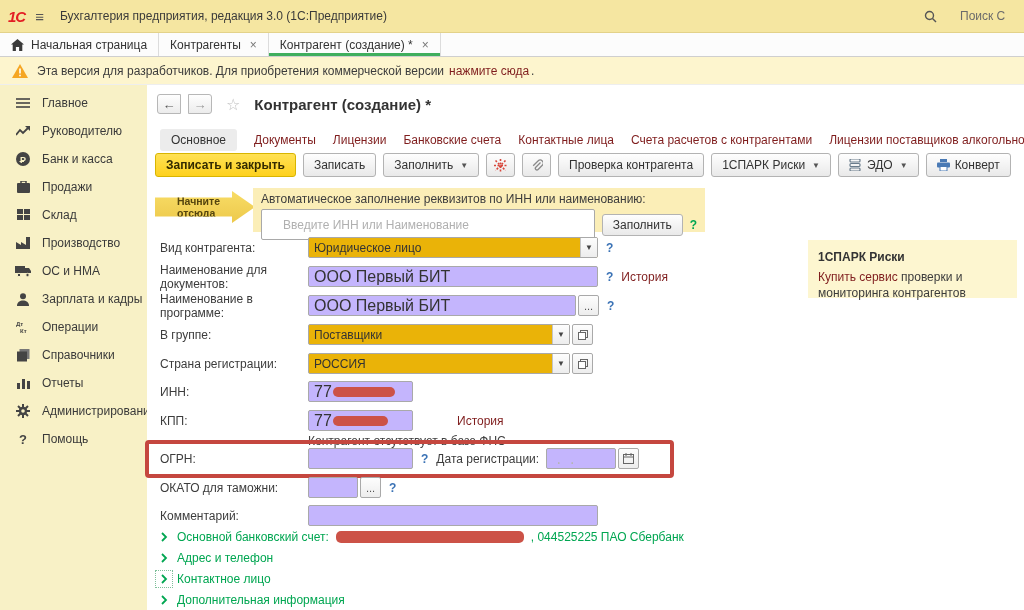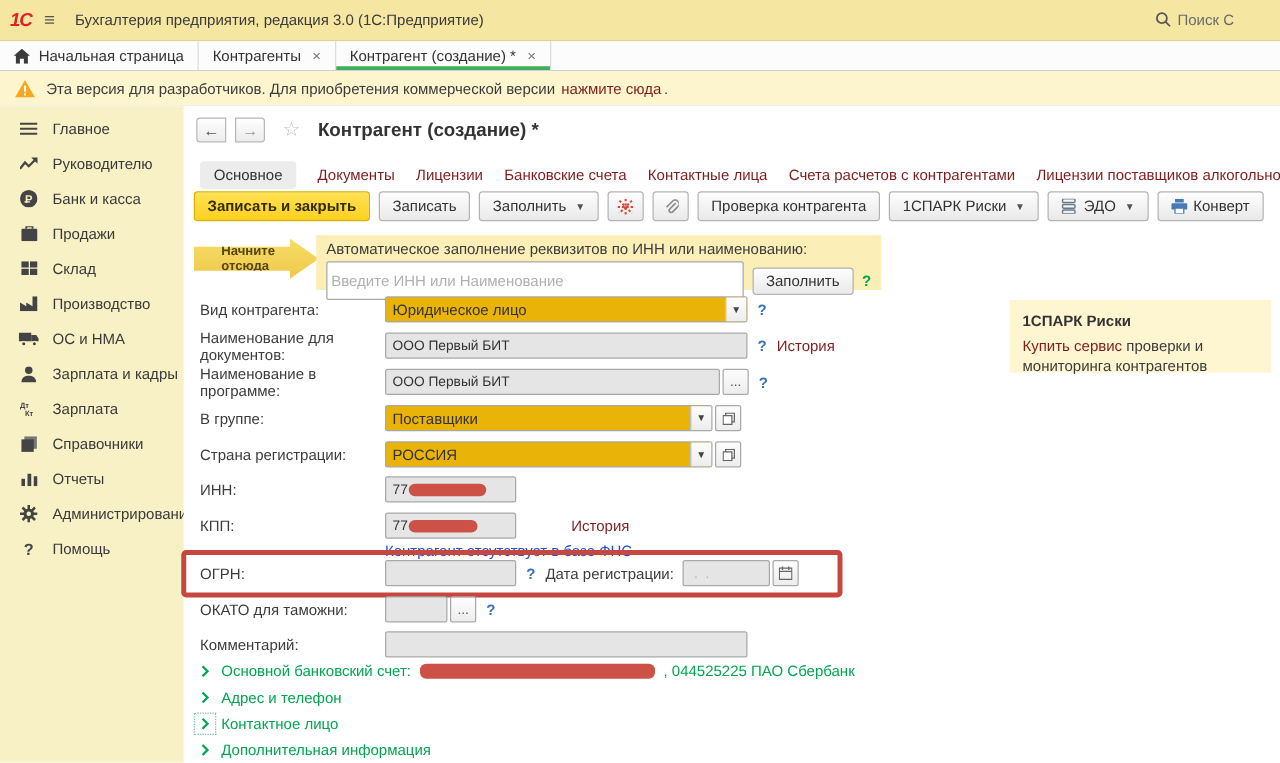--- a/index.html
+++ b/index.html
@@ -4,21 +4,21 @@
 <style>
   * { margin:0; padding:0; box-sizing:border-box; }
   html,body { width:1024px; height:610px; overflow:hidden;
     font-family:"Liberation Sans","DejaVu Sans",sans-serif; font-size:12px; color:#3c3c3c; background:#fff; }
 
   
   .topbar { height:23px; background:#f5e6a1; display:flex; align-items:center; padding:16px 8px; gap:10px; border-bottom:1px solid #e3d28a; }
   .logo { color:#e31e24; font-weight:bold; font-style:italic; font-size:15px; letter-spacing:-1px; }
   .burger { font-size:15px; color:#555; }
   .apptitle { font-size:12px; color:#3a3a3a; margin-left:6px; }
-  .search { margin-left:auto; display:flex; align-items:flex-start; gap:5px; color:#6b6b6b; white-space:nowrap; width:92px; overflow:hidden; }
+  .search { margin-left:auto; display:flex; align-items:center; gap:23px; color:#6b6b6b; white-space:nowrap; width:92px; overflow:hidden; }
 
   
   .tabbar { height:24px; background:#fcfcfc; border-bottom:1px solid #cfcfcf; display:flex; align-items:stretch; }
   .tab { display:flex; align-items:center; gap:7px; padding:0 11px; border-right:1px solid #dcdcdc; font-size:12px; color:#333; cursor:default; }
   .tab.active { box-shadow:inset 0 -3px 0 #3fae5d; }
   .tab .x { color:#777; font-size:12px; margin-left:2px; }
 
   
   .warnbar { height:28px; background:#fdf5ce; display:flex; align-items:center; gap:9px; padding:12px 12px; border-bottom:1px solid #eee; }
 
@@ -49,38 +49,38 @@
   .btn { display:inline-flex; align-items:center; gap:5px; height:24px; padding:0 10px; background:linear-gradient(#fefefe,#e9e9e9); border:1px solid #b3b3b3; border-radius:3px; font-size:12px; color:#333; cursor:pointer; white-space:nowrap; }
   .btn.primary { background:linear-gradient(#ffe155,#fed11e); border-color:#d8b501; font-weight:bold; color:#332b00; }
   .btn.iconb { width:29px; padding:0; justify-content:center; }
   .dda { font-size:8px; color:#555; margin-left:2px; }
 
   
   .start-arrow { position:absolute; left:8px; top:106px; width:100px; height:32px; background:linear-gradient(#f8dc66,#edc94b); clip-path:polygon(0 20%,77% 20%,77% 0,100% 50%,77% 100%,77% 80%,0 80%); display:flex; align-items:center; padding-left:22px; font-size:10.5px; font-weight:bold; color:#55450e; }
   .af-panel { position:absolute; left:106px; top:103px; width:452px; height:44px; background:#fbeeb7; padding:4px 8px 0 8px; }
   .af-label { font-size:12px; color:#3c3c3c; margin-bottom:3px; }
   .af-row { display:flex; align-items:center; gap:7px; }
-  .af-row input { width:342px; height:31px; border:1px solid #a9a9a9; border-radius:2px; padding:0 3px; font-size:12px; font-family:inherit; color:#333; }
+  .af-row input { width:342px; height:31px; border:1px solid #a9a9a9; border-radius:2px; padding:0 21px; font-size:12px; font-family:inherit; color:#333; }
   .af-row input::placeholder { color:#b0b0b0; }
   .qg { color:#00a651; font-weight:bold; cursor:pointer; }
   .qb { color:#3a72b5; font-weight:bold; cursor:pointer; }
 
   
   .frow { position:absolute; left:13px; display:flex; align-items:center; height:21px; }
   .flabel { width:148px; flex:none; color:#3c3c3c; }
-  .inp { height:21px; border:1px solid #a9a9a9; border-radius:2px; background:#e5e5e5; padding:0 5px; font-size:11px; color:#333; display:flex; align-items:center; }
+  .inp { height:21px; border:1px solid #a9a9a9; border-radius:2px; background:#c4b5fd; padding:0 5px; font-size:16px; color:#333; display:flex; align-items:center; }
   .inp input { border:none; outline:none; width:100%; font:inherit; color:#333; background:transparent; }
   .inp input::placeholder { color:#b5b5b5; }
   .combo { display:flex; align-items:stretch; border:1px solid #a9a9a9; border-radius:2px; background:#eab308; height:21px; }
   .cval { flex:1; display:flex; align-items:center; padding:0 5px; color:#333; }
   .dd { width:17px; border-left:1px solid #c4c4c4; background:linear-gradient(#fdfdfd,#ededed); display:flex; align-items:center; justify-content:center; font-size:8px; color:#444; cursor:pointer; }
   .sqb { width:21px; height:21px; border:1px solid #a9a9a9; border-radius:2px; background:linear-gradient(#fdfdfd,#ededed); display:flex; align-items:center; justify-content:center; color:#555; font-size:11px; margin-left:2px; cursor:pointer; }
   .ml8 { margin-left:8px; }
   .redact { display:inline-block; background:#cc5247; border-radius:5px; }
-  .fns { position:absolute; left:161px; top:349px; color:#1d4ed8; }
+  .fns { position:absolute; left:161px; top:349px; color:#404040; }
   .hl-box { position:absolute; left:-2px; top:355px; width:529px; height:38px; border:4px solid #c5473f; border-radius:4px; pointer-events:none; }
 
   .sect { position:absolute; left:11px; display:flex; align-items:center; gap:7px; color:#00a651; height:16px; }
   .chev { width:12px; height:12px; flex:none; }
   .chev.focus { outline:1px dotted #7fbf9a; outline-offset:2px; }
 
   .spark { position:absolute; left:661px; top:155px; width:209px; height:58px; background:#fdf6d0; padding:9px 10px; line-height:1.35; }
   .spark .t { font-weight:bold; color:#333; margin-bottom:4px; }
 </style>
 </head>
@@ -211,21 +211,21 @@
         </span>
       <span>Зарплата и кадры</span>
       </div>
     <div class="sitem">
       <span class="ic">
           <svg width="16" height="14" viewBox="0 0 16 14">
             <text x="1" y="6" font-size="6" font-weight="bold" fill="#444" font-family="Liberation Sans,sans-serif">Дт</text>
             <text x="5" y="13" font-size="6" font-weight="bold" fill="#444" font-family="Liberation Sans,sans-serif">Кт</text>
           </svg>
         </span>
-      <span>Зарплата</span>
+      <span>Операции</span>
       </div>
     <div class="sitem">
       <span class="ic">
           <svg width="13" height="13" viewBox="0 0 13 13">
             <rect x="2.5" y="0" width="10" height="10" fill="#777"></rect>
             <rect x="0" y="2.5" width="10" height="10" fill="#444"></rect>
           </svg>
         </span>
       <span>Справочники</span>
       </div>

